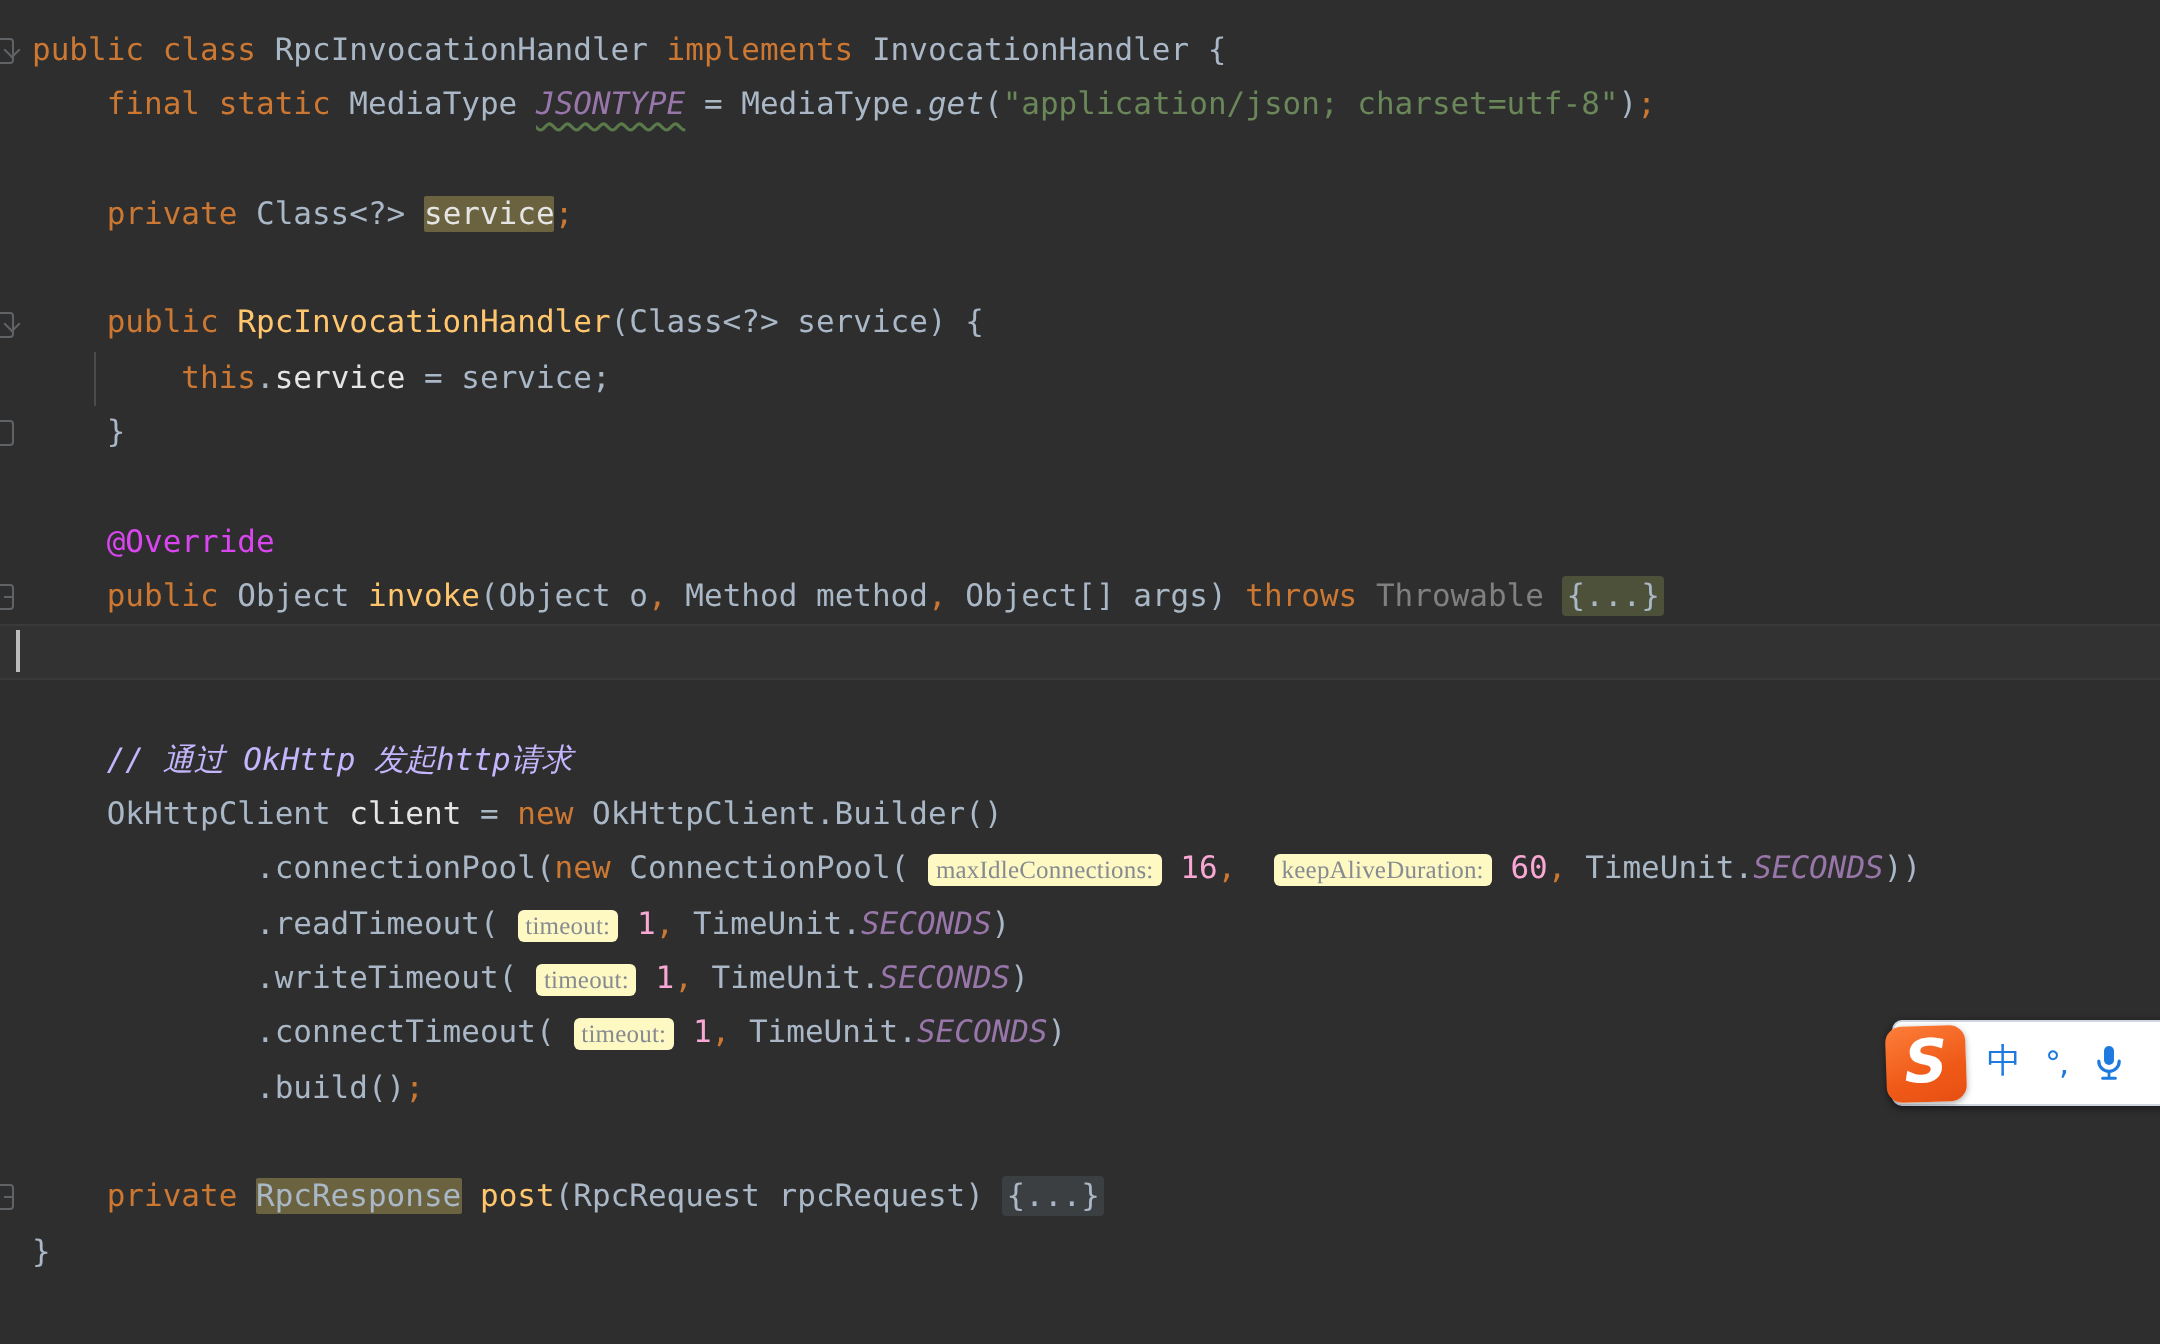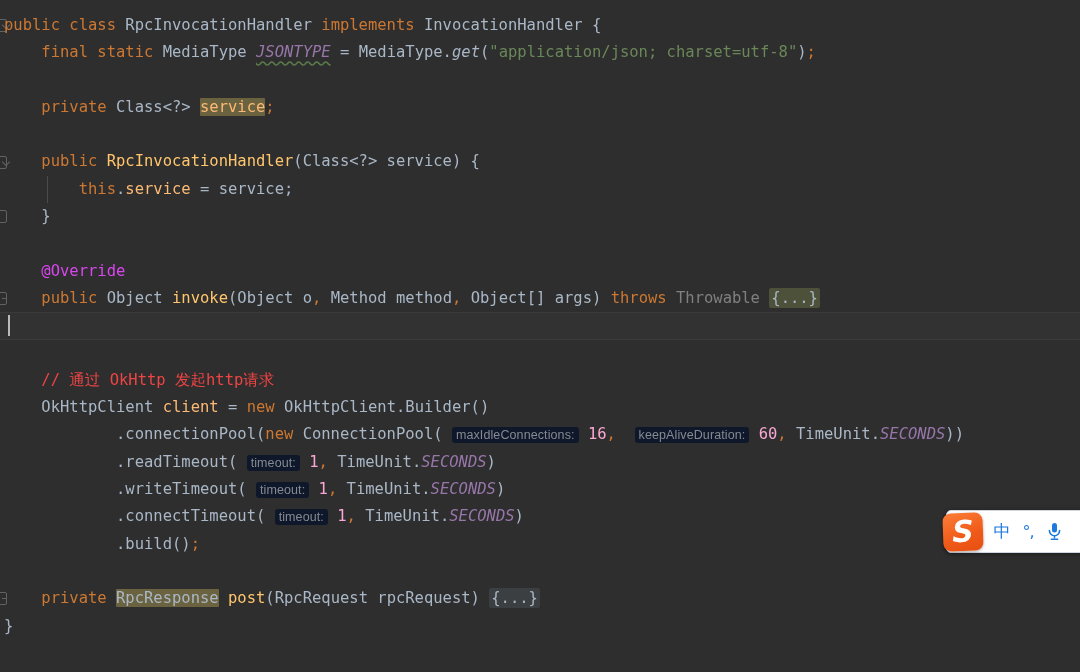--- a/index.html
+++ b/index.html
@@ -74,21 +74,21 @@
     left: 0;
     top: 0;
     width: 1080px;
     white-space: pre;
     padding-top: 12px;
     box-sizing: border-box;
   }
   .line {
     position: relative;
     height: 27.3px;
-    padding-left: 4px;
+    padding-left: 16px;
     box-sizing: border-box;
   }
   .line.current {
     background: #323232;
     box-shadow: inset 0 1px 0 #3a3a3a, inset 0 -1px 0 #3a3a3a;
   }
 
   
   .caret {
     position: absolute;
@@ -106,25 +106,25 @@
     width: 1px;
     height: 27.3px;
     background: #4b4b4b;
   }
 
   
   .kw   { color: #cc7832; }
   .txt  { color: #a9b7c6; }
   .str  { color: #6a8759; }
   .num  { color: #f9a8d4; }
-  .fld  { color: #fdba74; }
+  .fld  { color: #e5e5e5; }
   .stat { color: #9876aa; font-style: italic; margin-top: 24px; }
   .meth { color: #ffc66d; }
   .anno { color: #d946ef; }
-  .cmt  { color: #ef4444; }
+  .cmt  { color: #c4b5fd; font-style: italic; }
   .dim  { color: #808080; }
 
   .wavy {
     text-decoration: underline;
     text-decoration-style: wavy;
     text-decoration-color: #5a7a4a;
     text-underline-offset: 3px;
   }
 
   
@@ -139,24 +139,24 @@
     color: #a9b7c6;
     border-radius: 2px;
     padding: 1px 2px;
   }
   .folded.grey {
     background: #3c3f41;
   }
 
   
   .hint {
-    font-family: Liberation Sans, sans-serif;
+    font-family: Liberation Serif, serif;
     font-size: 12.5px;
     color: #868a91;
-    background: #0f172a;
+    background: #fef9c3;
     border-radius: 3px;
     padding: 1px 4px;
     letter-spacing: 0.1px;
   }
 
   
   #ime-bar {
     position: absolute;
     left: 946px;
     top: 510px;

